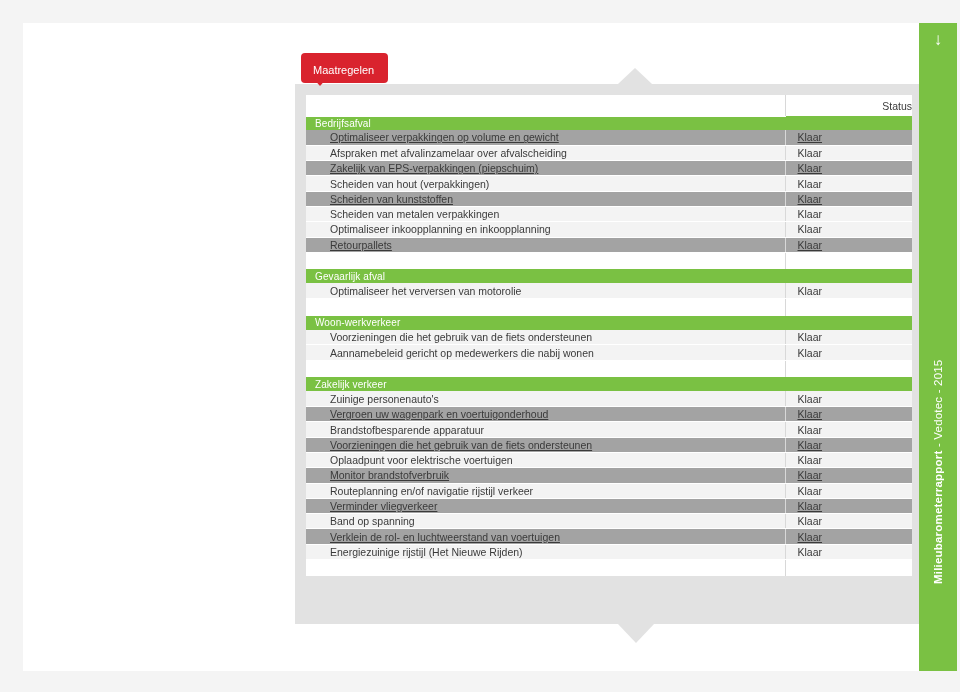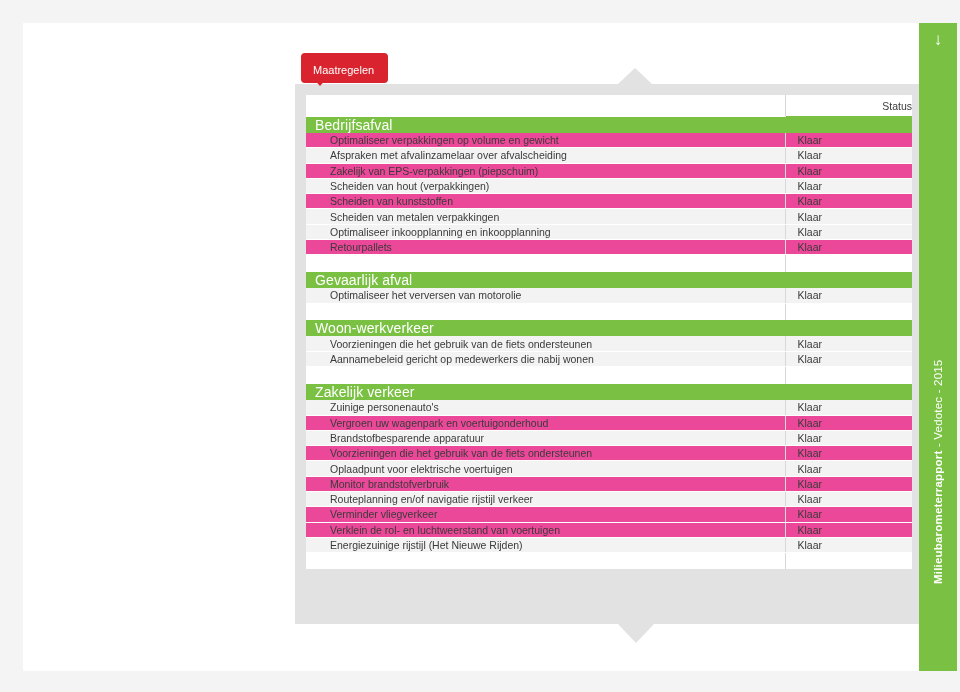--- a/index.html
+++ b/index.html
@@ -167,40 +167,40 @@
   tr.hdr-row th.h-status {
     padding-left: 12px;
     border-left: 1px solid #d8d8d8;
   }
 
   
   tr.grp-row { height: 14px; }
   tr.grp-row td {
     background: #7ac143;
     color: #ffffff;
-    font-size: 14px;
+    font-size: 10px;
     padding: 0 12px 0 9px;
     letter-spacing: .1px;
   }
 
   
   tr.data-row { height: 15.3px; }
   tr.data-row td.d-name {
     padding-left: 24px;
     border-bottom: 1px solid #ffffff;
     background: #f3f3f3;
   }
   tr.data-row td.d-status {
     padding-left: 12px;
     border-left: 1px solid #d8d8d8;
     border-bottom: 1px solid #ffffff;
     background: #f3f3f3;
   }
   tr.data-row.alt td.d-name,
-  tr.data-row.alt td.d-status { background: #ec4899; }
+  tr.data-row.alt td.d-status { background: #a3a3a3; text-decoration: underline; }
 
   
   tr.spacer-row { height: 17px; }
   tr.spacer-row td.s-name { background: #ffffff; }
   tr.spacer-row td.s-status {
     background: #ffffff;
     border-left: 1px solid #d8d8d8;
   }
   tr.tail-row { height: 16px; }
   tr.tail-row td.s-name { background: #ffffff; }
@@ -329,20 +329,24 @@
               <td class="d-status">Klaar</td>
             </tr>
             <tr class="data-row">
               <td class="d-name">Routeplanning en/of navigatie rijstijl verkeer</td>
               <td class="d-status">Klaar</td>
             </tr>
             <tr class="data-row alt">
               <td class="d-name">Verminder vliegverkeer</td>
               <td class="d-status">Klaar</td>
             </tr>
+            <tr class="data-row">
+              <td class="d-name">Band op spanning</td>
+              <td class="d-status">Klaar</td>
+            </tr>
             <tr class="data-row alt">
               <td class="d-name">Verklein de rol- en luchtweerstand van voertuigen</td>
               <td class="d-status">Klaar</td>
             </tr>
             <tr class="data-row">
               <td class="d-name">Energiezuinige rijstijl (Het Nieuwe Rijden)</td>
               <td class="d-status">Klaar</td>
             </tr>
             <tr class="tail-row">
               <td class="s-name"></td>

